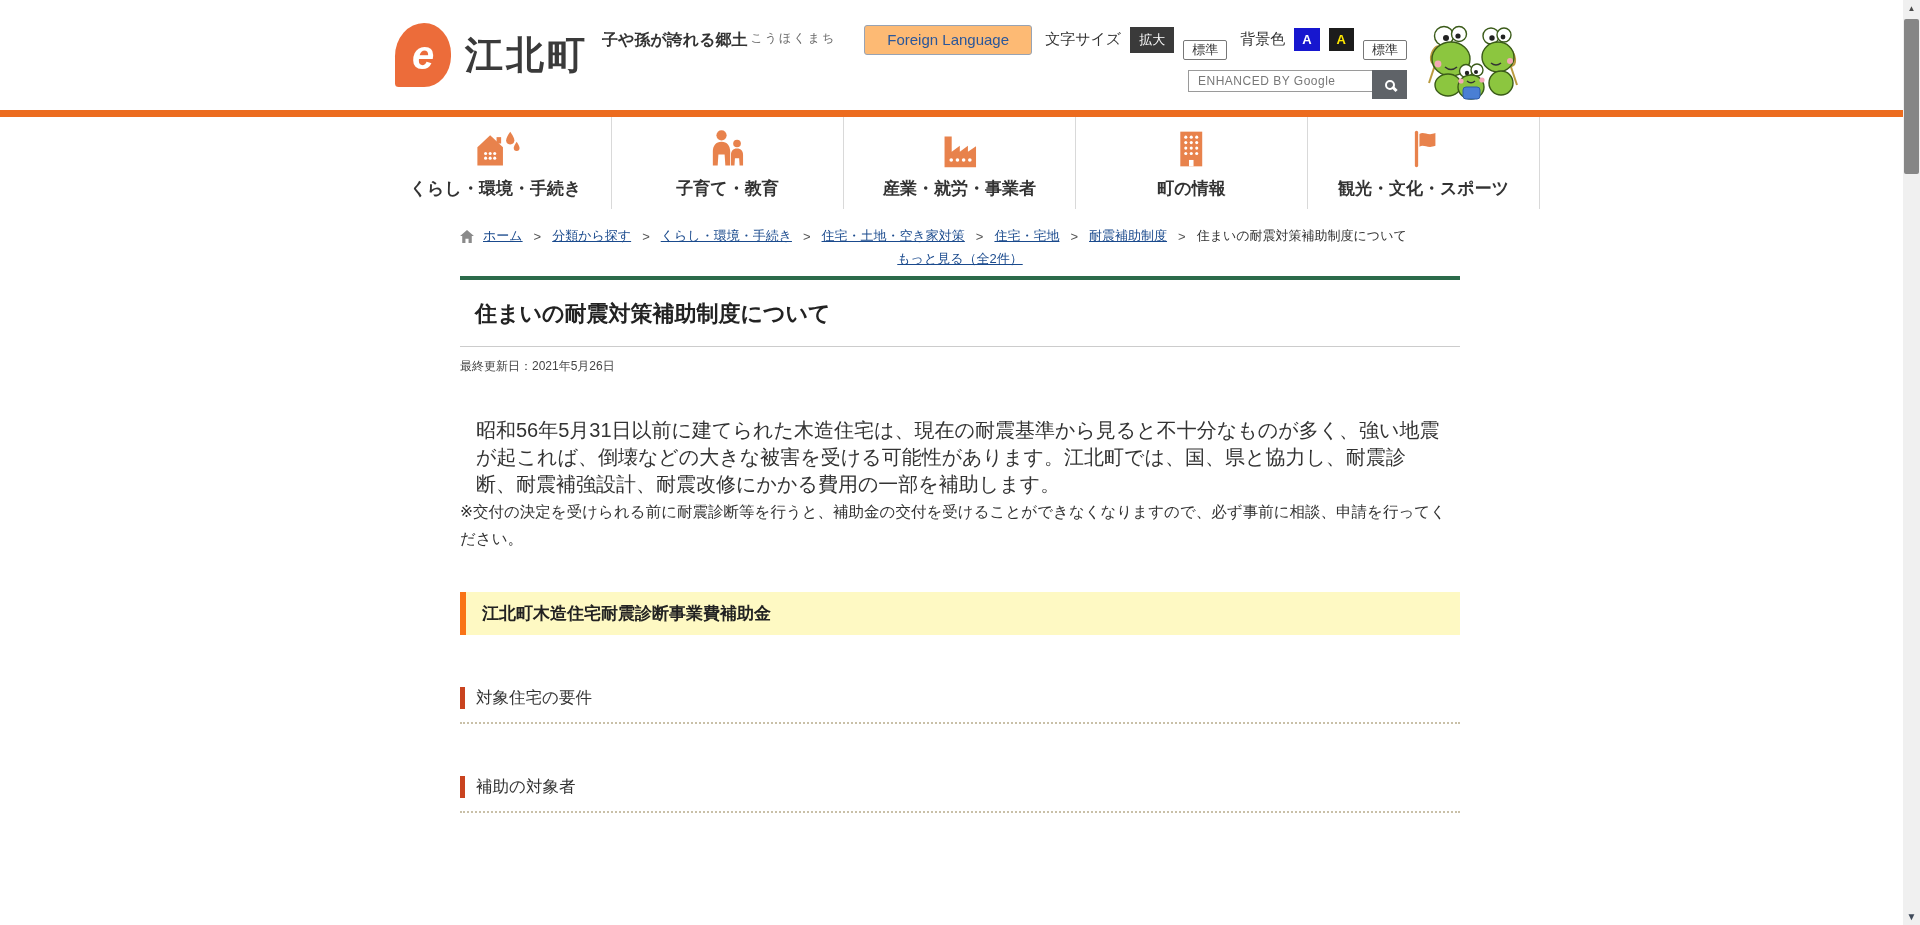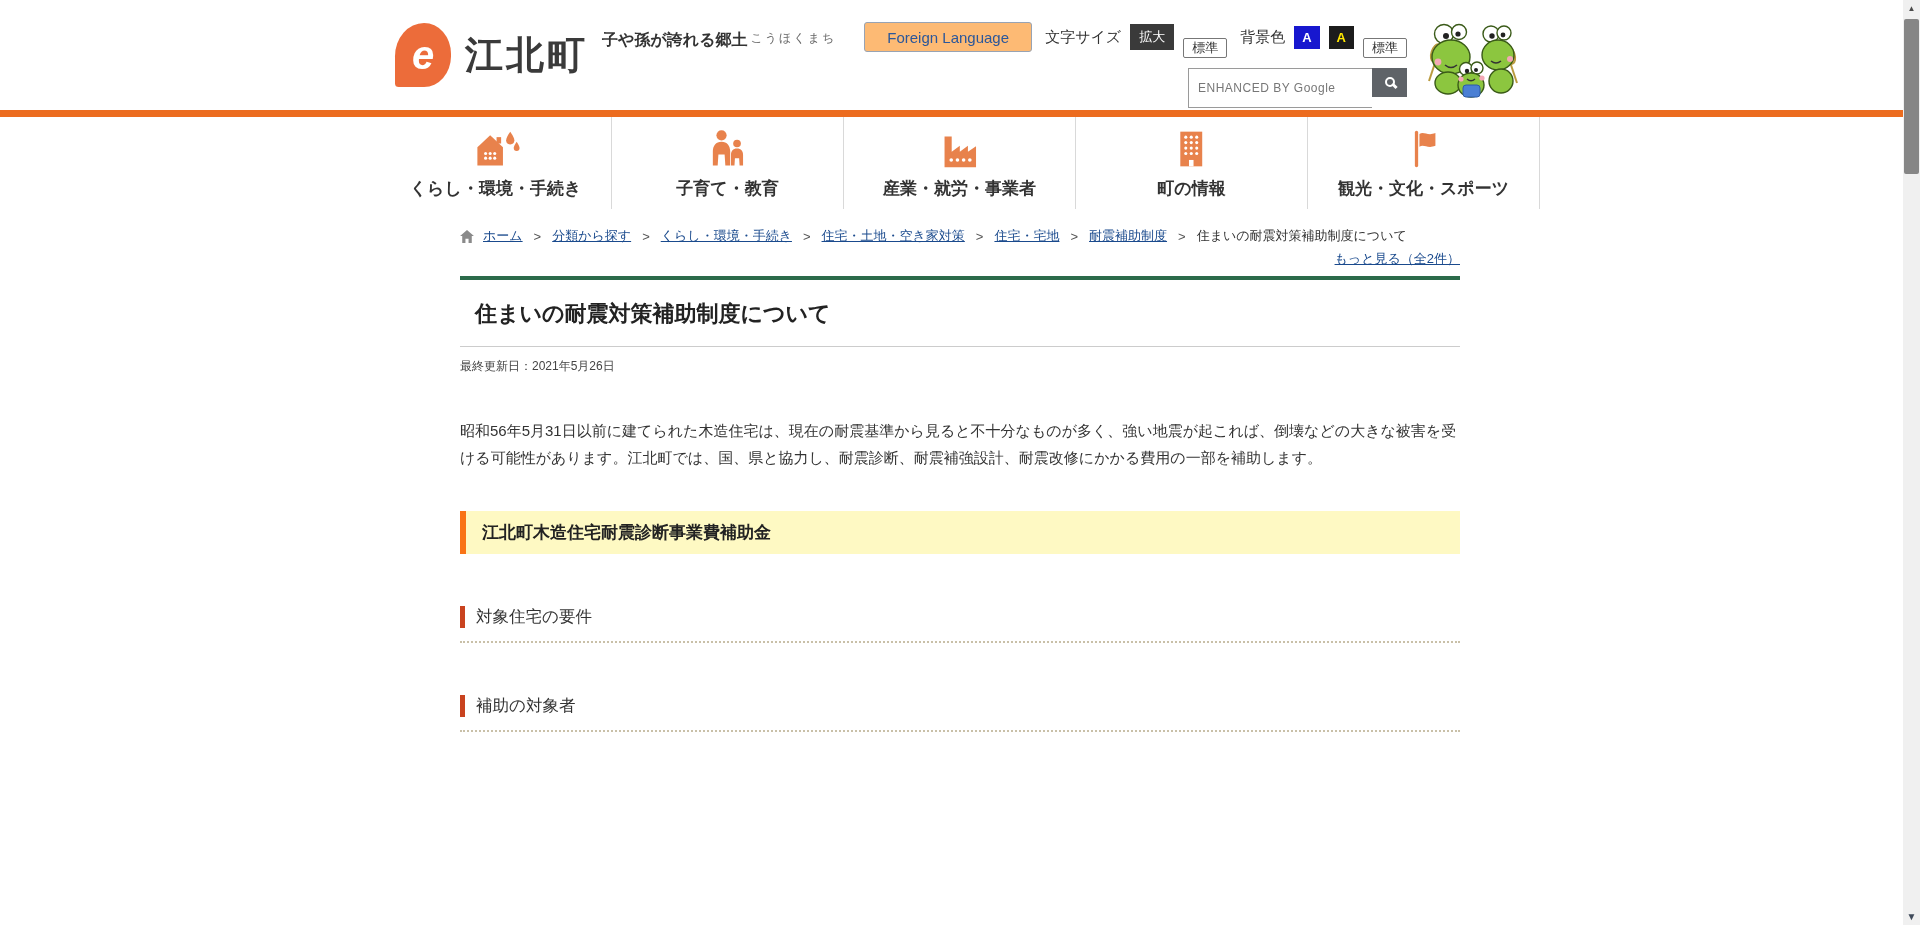--- a/index.html
+++ b/index.html
@@ -37,21 +37,21 @@
     border-radius:3px; color:#2b579a; font-size:15px; cursor:pointer;
     font-family:inherit;
   }
   .util-label { font-size:15px; color:#333; margin-left:4px; }
   .btn-dark  { background:#3a3a3a; color:#fff; border:1px solid #3a3a3a; font-size:13px; padding:3px 8px; cursor:pointer; font-family:inherit; }
   .btn-light { background:#fff; color:#333; border:1px solid #777; border-radius:2px; font-size:13px; padding:0 8px; cursor:pointer; font-family:inherit;margin-top:21px; }
   .btn-blue  { background:#1717cf; color:#fff; border:1px solid #1717cf; font-size:13px; font-weight:bold; padding:3px 7px; cursor:pointer; font-family:inherit; }
   .btn-black { background:#1c1c1c; color:#ffe800; border:1px solid #1c1c1c; font-size:13px; font-weight:bold; padding:3px 7px; cursor:pointer; font-family:inherit; }
   .utils-row2 { display:flex; }
   .search-input {
-    width:184px; height:40px; border:1px solid #9a9a9a; border-right:none;
+    width:184px; height:22px; border:1px solid #9a9a9a; border-right:none;
     padding:0 9px; font-size:12px; color:#0c4a6e; font-family:inherit;
   }
   .search-input::placeholder { color:#777; letter-spacing:0.5px; }
   .search-btn {
     width:35px; height:29px; background:#5f6368; border:1px solid #5f6368;
     display:flex; align-items:center; justify-content:center; cursor:pointer;
   }
   .mag { width:10px; height:10px; border:2px solid #fff; border-radius:50%; position:relative; display:inline-block; }
   .mag::after { content:""; position:absolute; width:2.5px; height:6px; background:#fff; right:-3px; bottom:-4px; transform:rotate(-45deg); }
 
@@ -68,32 +68,32 @@
   .nav-icon svg { height:42px; }
   .nav-label { font-size:17px; font-weight:bold; color:#333; white-space:nowrap; }
 
   
   .breadcrumb-wrap { width:1000px; margin:18px auto 0; font-size:13px; }
   .breadcrumb { display:flex; align-items:center; gap:11px; white-space:nowrap; }
   .home-icon { display:inline-flex; margin-right:-2px; }
   .crumb-link { color:#1a4a8d; text-decoration:underline; cursor:pointer; }
   .crumb-sep { color:#555; }
   .crumb-current { color:#333; }
-  .more-link-row { text-align:right; margin-top:5px; }
+  .more-link-row { text-align:center; margin-top:5px; }
   .more-link { color:#1a4a8d; text-decoration:underline; font-size:13px; cursor:pointer; }
 
   
   main { width:1000px; margin:8px auto 0; }
   .title-block { border-top:4px solid #2b6b4a; }
   .page-title {
     margin:0; font-size:22px; font-weight:bold; color:#222;
     padding:19px 0 17px 15px; border-bottom:1px solid #ccc;
   }
   .updated { font-size:12px; color:#444; margin-top:11px; }
-  .intro { font-size:15px; line-height:27px; margin:42px 0 0; }
+  .intro { font-size:20px; line-height:27px; margin:42px 16px 0; }
   .intro-note { font-size:15.5px; line-height:27px; margin:0; }
 
   .section-heading {
     margin-top:40px; background:#fef9c3; border-left:6px solid #f97316;
     padding:10px 0 10px 16px; font-size:17px; font-weight:bold; color:#222;
   }
 
   .subsection { margin-top:52px; }
   .sub-heading {
     display:flex; align-items:center; gap:11px; margin:0;
@@ -321,20 +321,21 @@
   </div>
 </div>
 
 <main>
   <div class="title-block">
     <h1 class="page-title">住まいの耐震対策補助制度について</h1>
   </div>
   <div class="updated">最終更新日：2021年5月26日</div>
 
   <p class="intro">昭和56年5月31日以前に建てられた木造住宅は、現在の耐震基準から見ると不十分なものが多く、強い地震が起これば、倒壊などの大きな被害を受ける可能性があります。江北町では、国、県と協力し、耐震診断、耐震補強設計、耐震改修にかかる費用の一部を補助します。</p>
+  <p class="intro-note">※交付の決定を受けられる前に耐震診断等を行うと、補助金の交付を受けることができなくなりますので、必ず事前に相談、申請を行ってください。</p>
 
   <div class="section-heading">江北町木造住宅耐震診断事業費補助金</div>
 
   <div id="subsections">
       <section class="subsection">
         <h3 class="sub-heading">
           <span class="sub-bar"></span>
           <span>対象住宅の要件</span>
         </h3>
       </section>

